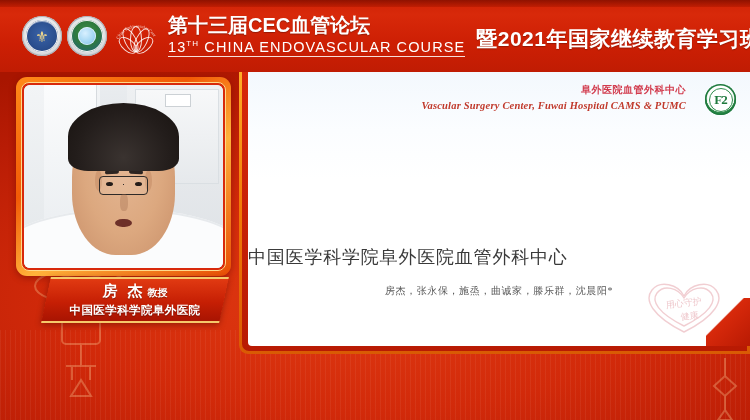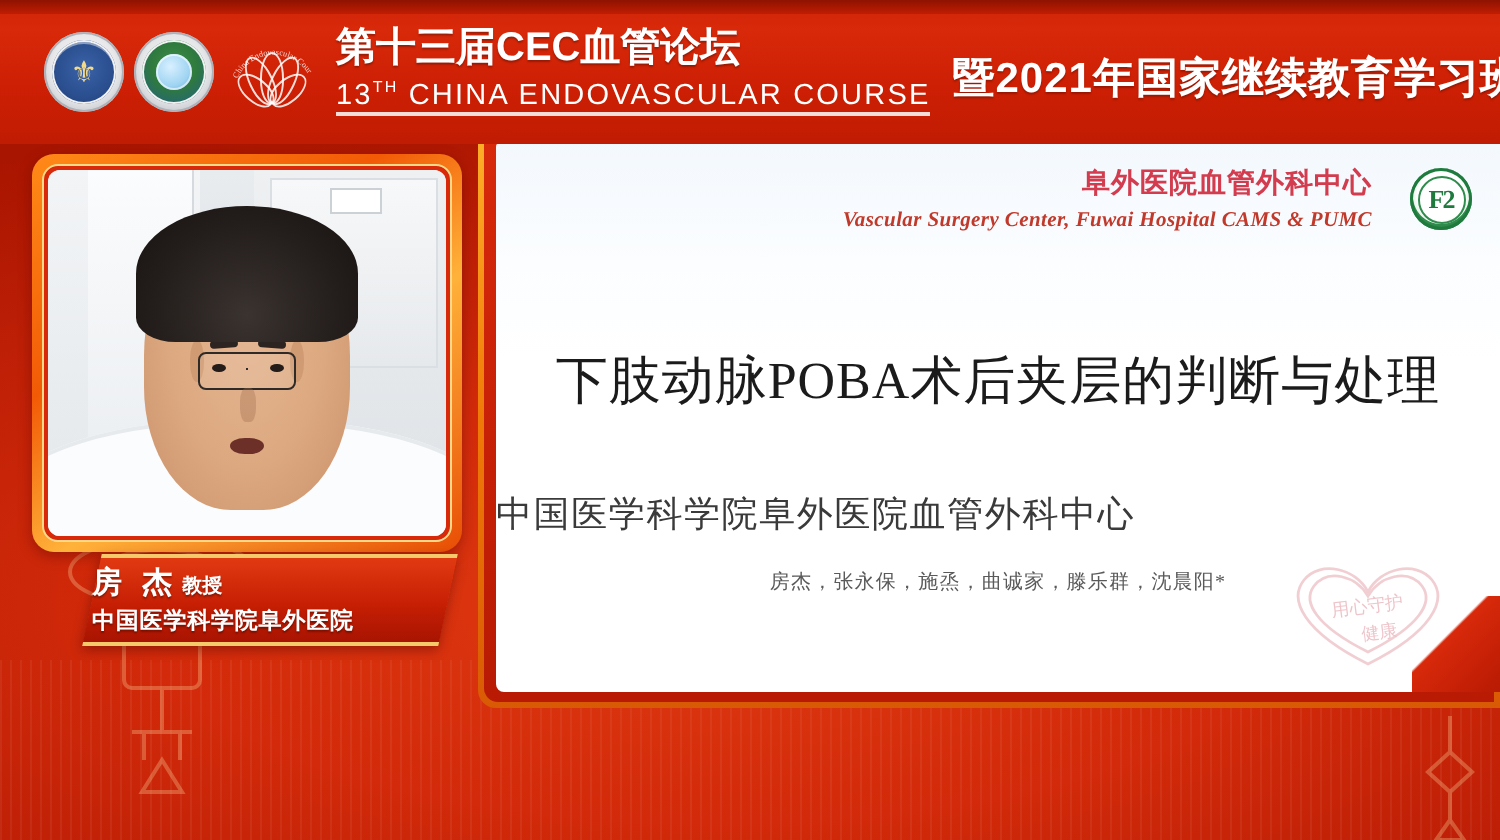--- a/index.html
+++ b/index.html
@@ -174,21 +174,21 @@
   .nameplate .bg {
     position: absolute; inset: 0;
     background: linear-gradient(180deg,#e13a12 0%, #c61f04 55%, #a81402 100%);
     border-top: 2px solid #f6c96a;
     border-bottom: 2px solid #f6c96a;
     transform: skewX(-12deg);
     box-shadow: 0 2px 6px rgba(80,6,0,.45);
   }
   .nameplate .content {
     position: absolute; inset: 0; display: flex; flex-direction: column;
-    align-items: flex-start; justify-content: center; color: #ffffff;
+    align-items: center; justify-content: center; color: #ffffff;
   }
   .np-line1 { font-size: 15px; font-weight: bold; letter-spacing: 3px; white-space: nowrap; text-shadow:0 1px 1px rgba(0,0,0,.35); }
   .np-line1 .rank { font-size: 10px; font-weight: bold; letter-spacing: 0px; margin-left: 2px; }
   .np-line2 { font-size: 11.5px; font-weight: bold; letter-spacing: .4px; margin-top: 2px; white-space: nowrap; text-shadow:0 1px 1px rgba(0,0,0,.35); }
 
   
   .lantern-l {
     position:absolute; left:22px; top:264px; width:118px; height:150px;
     opacity:.30; z-index:3; pointer-events:none;
   }
@@ -224,21 +224,21 @@
     position:absolute; left:0; top:0; right:0; height:40%;
     background: linear-gradient(180deg, #f3f8fd 0%, #fbfdff 55%, #ffffff 100%);
   }
 
   .slide-org {
     position: absolute; right: 64px; top: 14px; text-align: right;
     line-height: 1.25;
   }
   .org-cn {
     font-family: Liberation Serif, serif;
-    color: #d23c4e; font-size: 14px; font-weight: bold; letter-spacing: .5px;
+    color: #d23c4e; font-size: 10px; font-weight: bold; letter-spacing: .5px;
     white-space: nowrap;
   }
   .org-en {
     font-family: "Liberation Serif", serif;
     color: #c0392b; font-size: 10.5px; font-style: italic; font-weight: bold;
     letter-spacing: .2px; white-space: nowrap; margin-top: 2px;
   }
 
   .fuwai-logo {
     position: absolute; right: 14px; top: 14px; width: 31px; height: 31px;
@@ -403,21 +403,20 @@
       <div class="slide-org">
         <div class="org-cn">阜外医院血管外科中心</div>
         <div class="org-en">Vascular Surgery Center, Fuwai Hospital CAMS &amp; PUMC</div>
       </div>
 
       <div class="fuwai-logo">
         <div class="ring"></div>
         <div class="f2">F2</div>
       </div>
 
-      <div class="slide-title">下肢动脉POBA术后夹层的判断与处理</div>
       <div class="slide-sub1">中国医学科学院阜外医院血管外科中心</div>
       <div class="slide-sub2">房杰，张永保，施烝，曲诚家，滕乐群，沈晨阳*</div>
 
       <svg class="heart-mark" viewBox="0 0 96 62">
         <g fill="none" stroke="#e6a7ae" stroke-width="1.4">
           <path d="M48 56 C 16 40, 8 24, 16 14 C 24 4, 42 8, 48 20 C 54 8, 72 4, 80 14 C 88 24, 80 40, 48 56 Z"></path>
           <path d="M48 50 C 22 37, 15 25, 21 17 C 28 8, 42 12, 48 22 C 54 12, 68 8, 75 17 C 81 25, 74 37, 48 50 Z"></path>
         </g>
         <text x="48" y="30" text-anchor="middle" font-size="9" fill="#e0959e" font-family="Liberation Serif, serif" transform="rotate(-7 48 30)">用心守护</text>
         <text x="54" y="43" text-anchor="middle" font-size="9" fill="#e0959e" font-family="Liberation Serif, serif" transform="rotate(-7 54 43)">健康</text>

